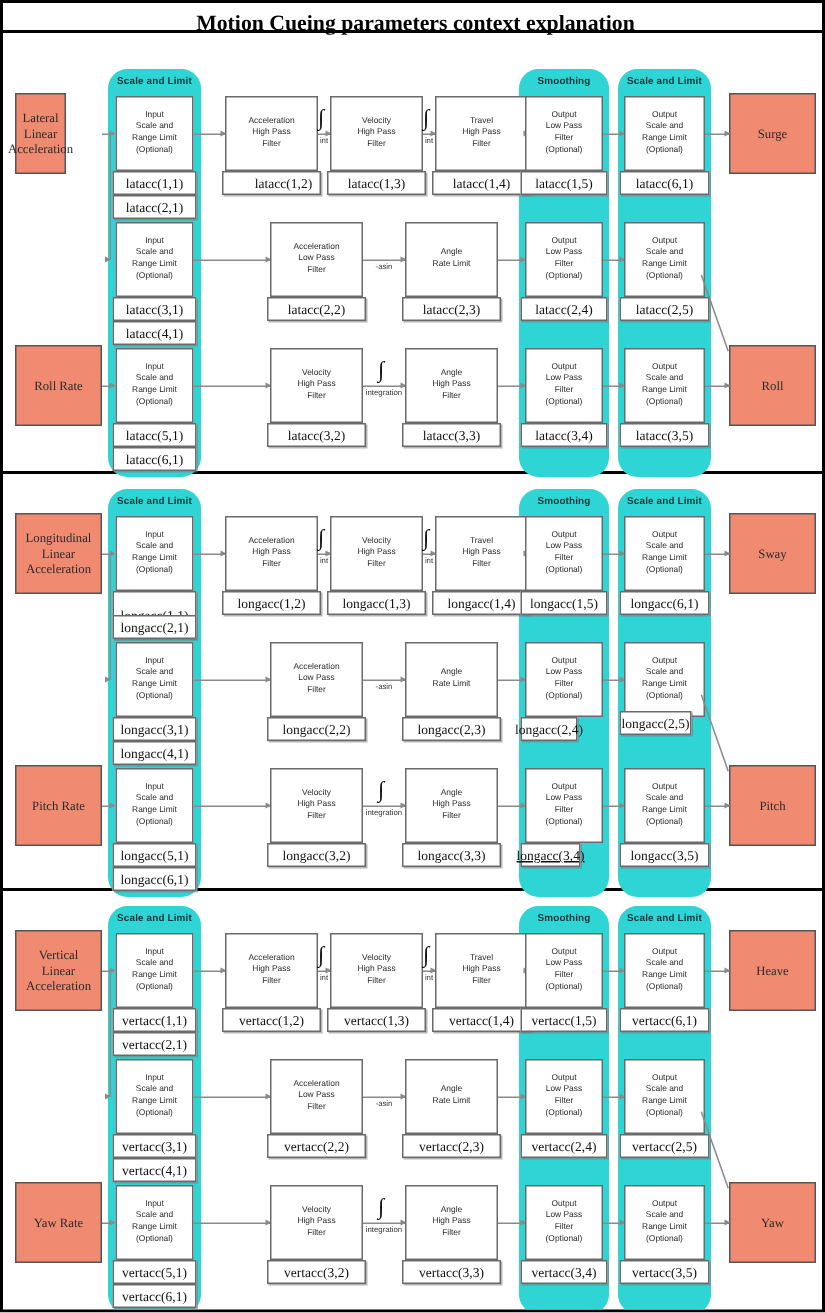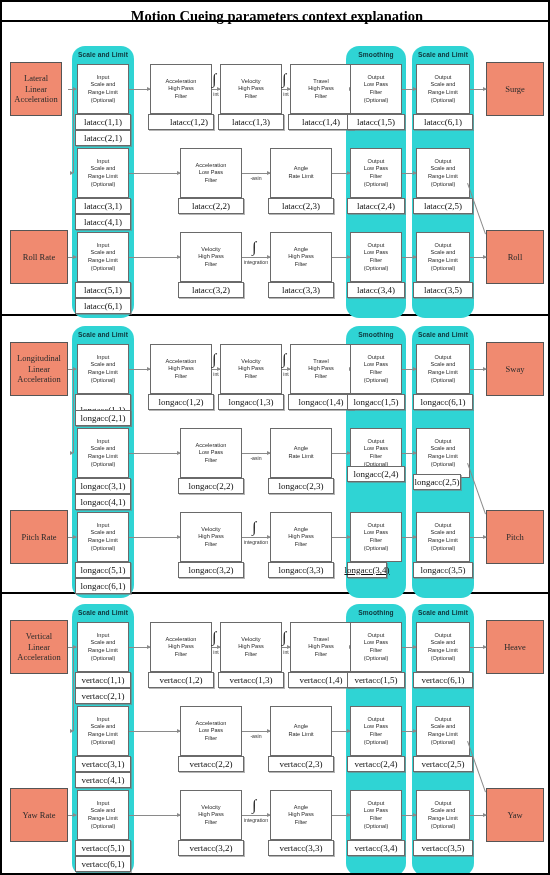--- a/index.html
+++ b/index.html
@@ -55,21 +55,21 @@
       <div class="hline" style="left: 0px; top: 871px;"></div>
       <div class="group" style="left: 70px; top: 44px; width: 62px; height: 272px;">
         <div class="glabel">Scale and Limit</div>
       </div>
       <div class="group" style="left: 344px; top: 44px; width: 60px; height: 272px;">
         <div class="glabel">Smoothing</div>
       </div>
       <div class="group" style="left: 410px; top: 44px; width: 62px; height: 272px;">
         <div class="glabel">Scale and Limit</div>
       </div>
-      <div class="io" style="left: 8px; top: 60px; width: 52px; height: 54px;">Lateral<br>Linear<br>Acceleration</div>
+      <div class="io" style="left: 8px; top: 60px; width: 34px; height: 54px;">Lateral<br>Linear<br>Acceleration</div>
       <div class="conn" style="left: 66px; top: 87px; width: 8px;"></div>
       <div class="proc" style="left: 75px; top: 62px; width: 52px; height: 50px;">Input<br>Scale and<br>Range Limit<br>(Optional)</div>
       <div class="ptag" style="left: 73px; top: 112px; width: 56px; height: 16px;">latacc(1,1)</div>
       <div class="ptag" style="left: 73px; top: 128px; width: 56px; height: 16px; text-align: right;">latacc(2,1)</div>
       <div class="conn" style="left: 127px; top: 87px; width: 21px;"></div>
       <div class="proc" style="left: 148px; top: 62px; width: 62px; height: 50px;">Acceleration<br>High Pass<br>Filter</div>
       <div class="ptag" style="left: 146px; top: 112px; width: 66px; height: 16px; padding-left: 16px;">latacc(1,2)</div>
       <div class="conn" style="left: 210px; top: 87px; width: 8px;"></div>
       <div class="opl" style="left: 210px; top: 89px; width: 8px;">int</div>
       <div class="intsym" style="left: 210px; top: 70px;">∫</div>
@@ -170,21 +170,21 @@
       <div class="ptag" style="left: 73px; top: 492px; width: 56px; height: 16px;">longacc(4,1)</div>
       <div class="conn" style="left: 127px; top: 451px; width: 51px;"></div>
       <div class="proc" style="left: 178px; top: 426px; width: 62px; height: 50px;">Acceleration<br>Low Pass<br>Filter</div>
       <div class="ptag" style="left: 176px; top: 476px; width: 66px; height: 16px;">longacc(2,2)</div>
       <div class="conn" style="left: 240px; top: 451px; width: 28px;"></div>
       <div class="opl" style="left: 240px; top: 453px; width: 28px;">-asin</div>
       <div class="proc" style="left: 268px; top: 426px; width: 62px; height: 50px;">Angle<br>Rate Limit</div>
       <div class="ptag" style="left: 266px; top: 476px; width: 66px; height: 16px;">longacc(2,3)</div>
       <div class="conn" style="left: 330px; top: 451px; width: 18px;"></div>
       <div class="proc" style="left: 348px; top: 426px; width: 52px; height: 50px;">Output<br>Low Pass<br>Filter<br>(Optional)</div>
-      <div class="ptag" style="left: 345px; top: 464px; width: 58px; height: 16px; text-align: right;">longacc(2,4)</div>
+      <div class="ptag" style="left: 345px; top: 476px; width: 38px; height: 16px; text-align: right;">longacc(2,4)</div>
       <div class="conn" style="left: 400px; top: 451px; width: 14px;"></div>
       <div class="proc" style="left: 414px; top: 426px; width: 54px; height: 50px;">Output<br>Scale and<br>Range Limit<br>(Optional)</div>
       <div class="ptag" style="left: 411px; top: 472px; width: 48px; height: 16px;">longacc(2,5)</div>
       <div class="diag" style="left: 466px; top: 461px; width: 54.0833px; transform: rotate(70.56deg);"></div>
       <div class="io" style="left: 8px; top: 508px; width: 58px; height: 54px;">Pitch Rate</div>
       <div class="conn" style="left: 66px; top: 535px; width: 8px;"></div>
       <div class="proc" style="left: 75px; top: 510px; width: 52px; height: 50px;">Input<br>Scale and<br>Range Limit<br>(Optional)</div>
       <div class="ptag" style="left: 73px; top: 560px; width: 56px; height: 16px;">longacc(5,1)</div>
       <div class="ptag" style="left: 73px; top: 576px; width: 56px; height: 16px;">longacc(6,1)</div>
       <div class="conn" style="left: 127px; top: 535px; width: 51px;"></div>

